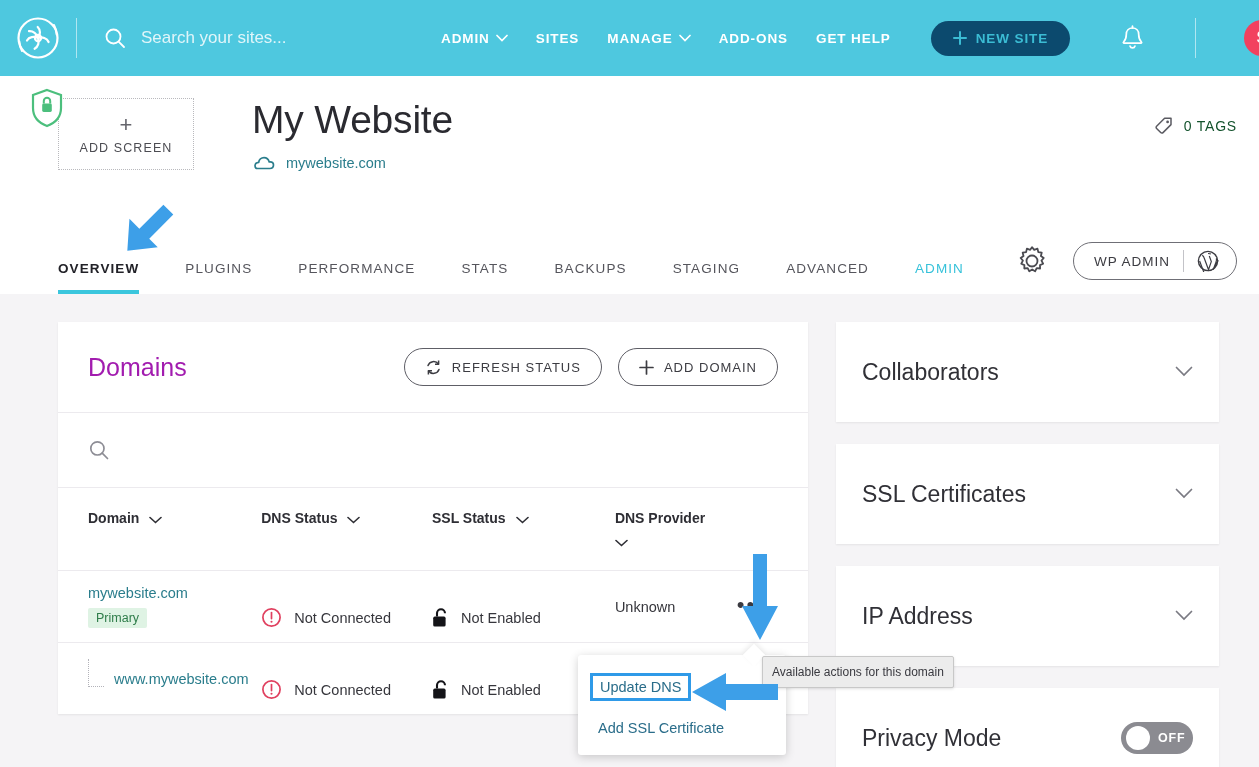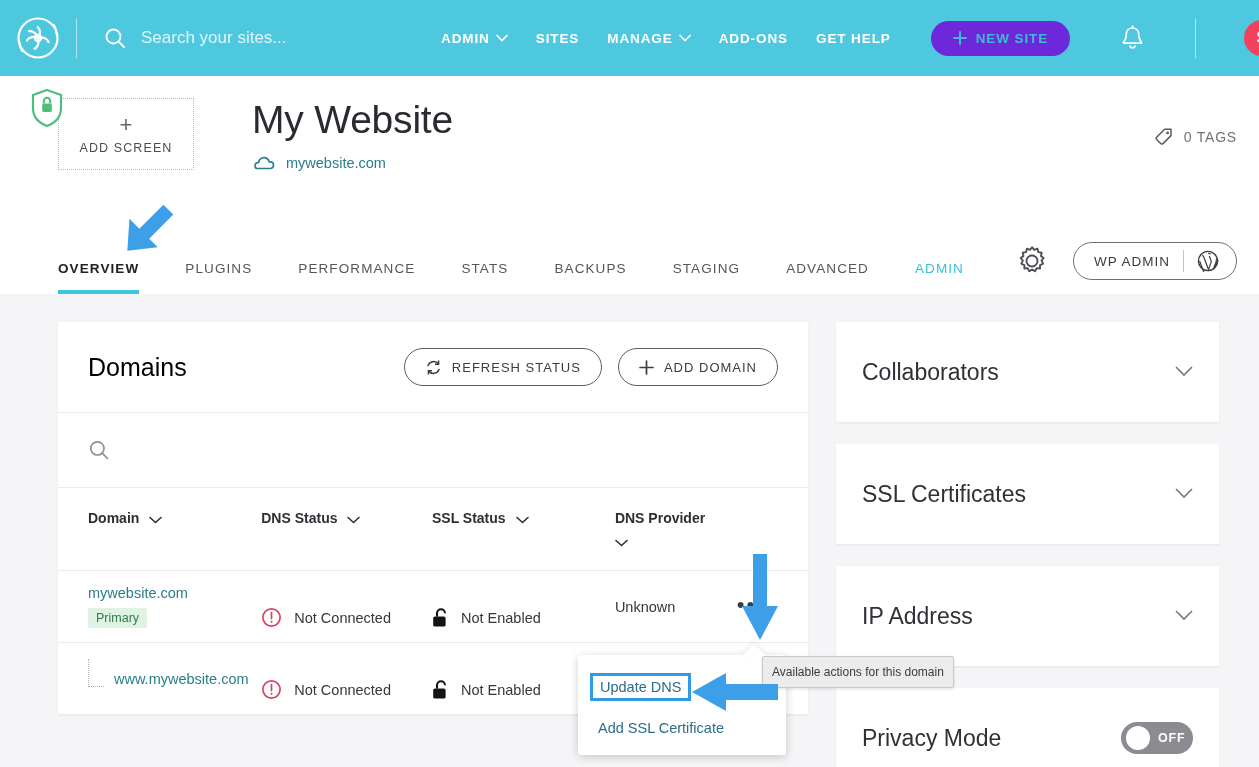--- a/index.html
+++ b/index.html
@@ -52,21 +52,21 @@
     display: flex; align-items: center; gap: 6px;
     color: #ffffff;
     font-size: 13.5px;
     letter-spacing: .9px;
     font-weight: 600;
     cursor: pointer;
     white-space: nowrap;
   }
   .newsite-btn {
     display: flex; align-items: center; gap: 9px;
-    background: #6d28d9;
+    background: #0c4a6e;
     color: #3bbcd4;
     border-radius: 22px;
     padding: 10px 22px;
     font-size: 13.5px;
     letter-spacing: .9px;
     font-weight: 600;
     cursor: pointer;
     margin-left: 12px;
     white-space: nowrap;
   }
@@ -128,23 +128,23 @@
     line-height: 1.05;
   }
   .domain-line {
     display: flex; align-items: center; gap: 10px;
     margin-top: 14px;
   }
   .domain-link {
     color: #2a7d8c; font-size: 14.5px; cursor: pointer;
   }
   .tags-block {
-    position: absolute; right: 22px; top: 51px;
+    position: absolute; right: 22px; top: 40px;
     display: flex; align-items: center; gap: 10px;
-    color: #737373; font-size: 14px; letter-spacing: .8px;
+    color: #14532d; font-size: 14px; letter-spacing: .8px;
     cursor: pointer;
   }
 
   
   .tabs {
     position: absolute;
     left: 58px; bottom: 0;
     display: flex; align-items: flex-end;
     gap: 0;
   }
@@ -198,21 +198,21 @@
     box-shadow: 0 1px 2px rgba(0,0,0,.07);
   }
 
   
   .dom-head {
     display: flex; align-items: center;
     padding: 26px 30px;
     border-bottom: 1px solid #eceaee;
     position: relative;
   }
-  .dom-title { font-size: 25px; color: #000000; font-weight: 400; }
+  .dom-title { font-size: 25px; color: #a21caf; font-weight: 400; }
   .pill-btn {
     display: flex; align-items: center; gap: 10px;
     border: 1.4px solid #5e5e66;
     border-radius: 22px;
     height: 38px; padding: 0 20px;
     font-size: 13px; letter-spacing: 1px; color: #3c3c42;
     font-weight: 500;
     cursor: pointer;
     white-space: nowrap;
   }

